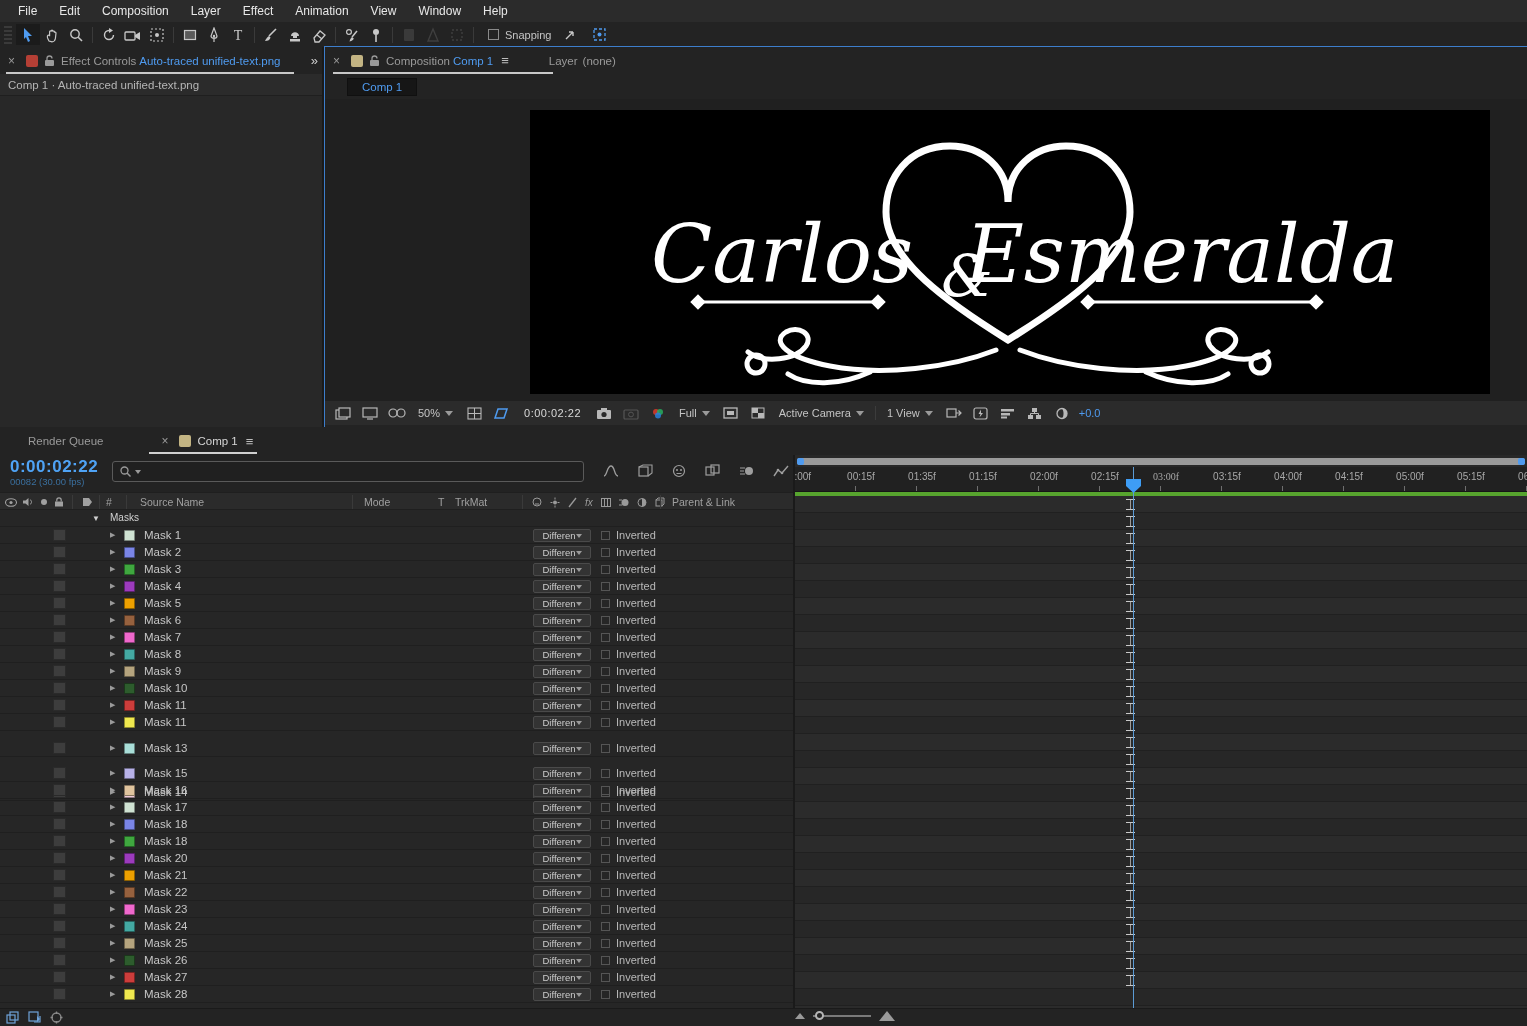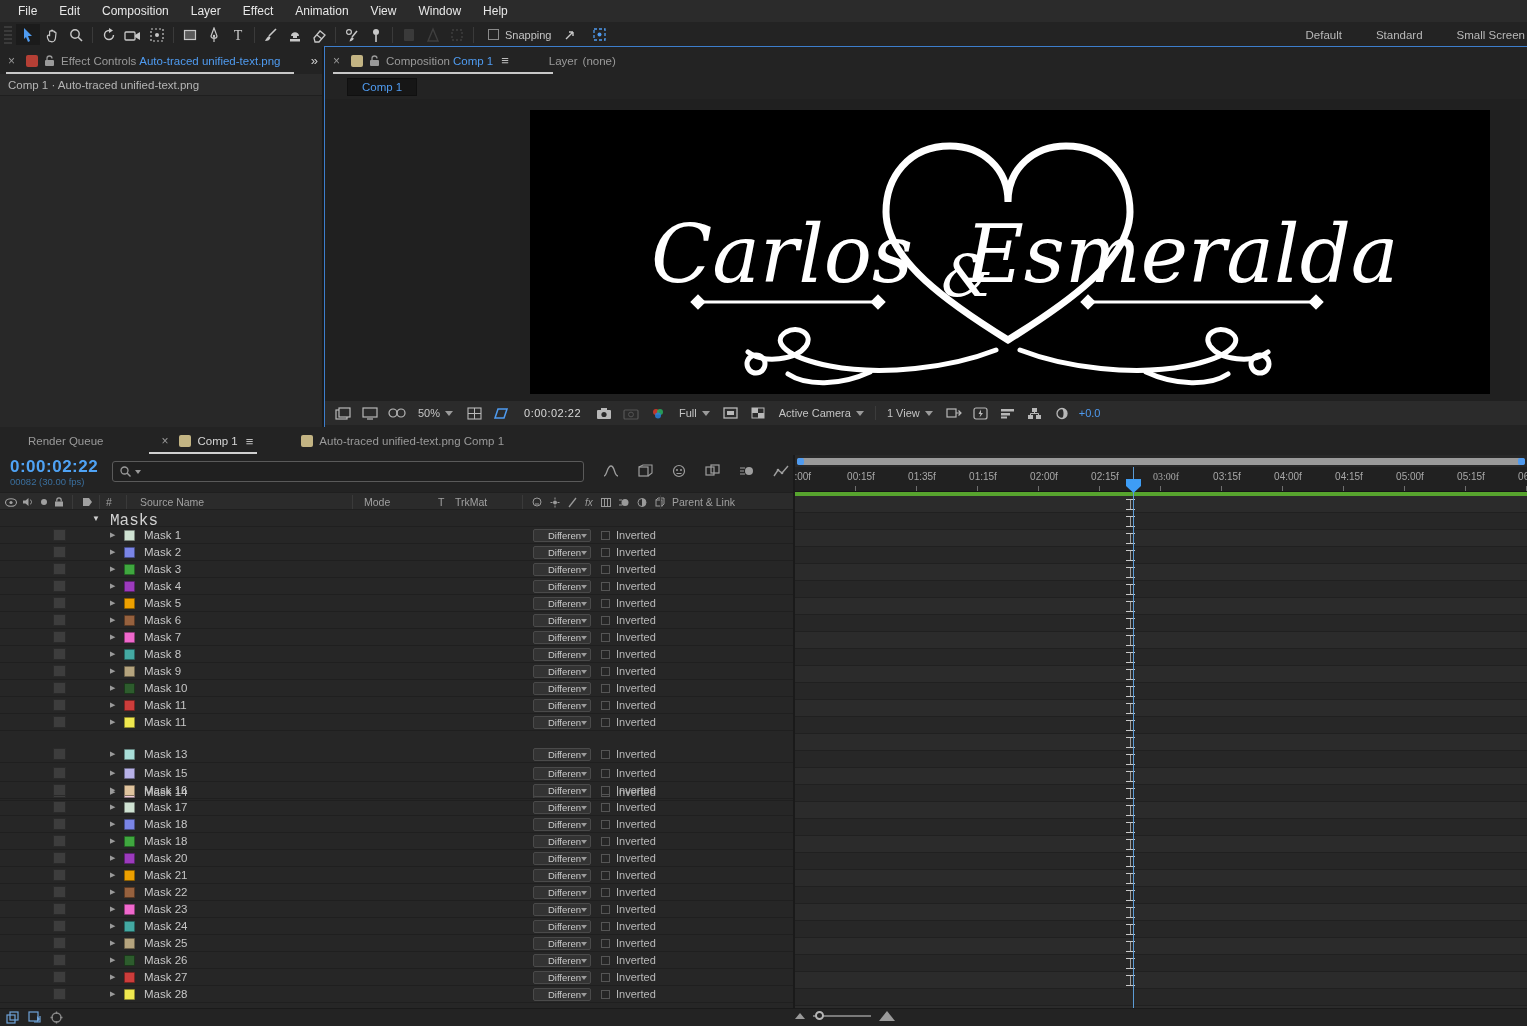--- a/index.html
+++ b/index.html
@@ -91,27 +91,27 @@
   
   .tl-colhead { position:absolute; top:37px; left:0; right:0; height:18px; background:#2b2b2b; border-top:1px solid #1f1f1f; border-bottom:1px solid #1f1f1f; font-size:10.5px; color:#a0a0a0; }
   .ch { position:absolute; top:0; height:18px; display:flex; align-items:center; gap:6px; }
   .ch-sep { position:absolute; top:2px; width:1px; height:14px; background:#3a3a3a; }
 
   
   .tl-rows { position:absolute; top:55px; left:0; right:0; height:498px; overflow:hidden; background:#262626; }
   .group-row, .mask-row { position:absolute; left:0; right:0; height:17px; border-bottom:1px solid #1f1f1f; }
   .tri { position:absolute; font-size:7px; color:#9a9a9a; top:4px; }
   .group-tri { position:absolute; left:92px; top:4px; font-size:8px; color:#cfcfcf; }
-  .group-label { position:absolute; left:110px; top:2px; font-size:16px; color:#d2d2d2;font-family:Liberation Mono, monospace; }
+  .group-label { position:absolute; left:110px; top:2px; font-size:10px; color:#d2d2d2; }
   .av-box { position:absolute; left:53px; top:2px; width:13px; height:12px; background:#3d3d3d; border:1px solid #2a2a2a; }
   .mask-tri { left:110px; }
   .mask-swatch { position:absolute; left:124px; top:3px; width:11px; height:11px; border-radius:1px; border:1px solid rgba(0,0,0,.4); }
   .mask-name { position:absolute; left:144px; top:2px; font-size:11.5px; color:#c6c6c6; }
   .mode-btn { position:absolute; left:533px; top:2px; width:58px; height:13px; background:#333333; border:1px solid #4a4a4a; border-radius:2px;
-              display:flex; align-items:center; justify-content:flex-end; padding:0 3px; }
+              display:flex; align-items:center; justify-content:center; padding:0 3px; }
   .mode-text { font-size:9.5px; color:#cccccc; overflow:hidden; white-space:nowrap; }
   .mode-chev { width:0; height:0; border-left:3px solid transparent; border-right:3px solid transparent; border-top:4px solid #9a9a9a; }
   .inv-box { position:absolute; left:601px; top:4px; width:9px; height:9px; background:#262626; border:1px solid #555; }
   .inv-label { position:absolute; left:616px; top:2px; font-size:11px; color:#b9b9b9; }
 
   
   .navigator { position:absolute; top:3px; left:2px; right:2px; height:7px; background:#9a9a9a; border-radius:3px; }
   .nav-handle { position:absolute; top:0; width:7px; height:7px; background:#4f9bf0; border-radius:2px; }
   .ruler { position:absolute; top:12px; left:0; right:0; height:25px; background:#212121; border-bottom:1px solid #161616; overflow:hidden; }
   .ruler-label { position:absolute; top:4px; transform:translateX(-50%); font-size:10px; color:#a8a8a8; white-space:nowrap; }
@@ -268,25 +268,20 @@
             <path d="M3,11 L10,4 M10,4 L10,8 M10,4 L6,4" stroke="#c8c8c8" stroke-width="1.4" fill="none"></path>
           </svg>
         </span>
       <span class="tool">
           <svg width="15" height="15">
             <rect x="2" y="2" width="11" height="11" fill="none" stroke="#4f9bf0" stroke-width="1.3" stroke-dasharray="3 2"></rect>
             <circle cx="7.5" cy="7.5" r="2" fill="#4f9bf0"></circle>
           </svg>
         </span>
     </span>
-    <div class="workspaces">
-        <span class="workspace">Default</span>
-        <span class="workspace">Standard</span>
-        <span class="workspace">Small Screen</span>
-      </div>
   </div>
 
   <div class="panels">
 
     <div class="fx-panel">
       <div class="panel-tabstrip">
         <span class="tab-close">×</span>
         <span class="tab-swatch" style="background:#b53f35"></span>
         <span class="lock-icon">
             <svg width="11" height="12">
@@ -482,24 +477,20 @@
       <span class="tl-tab" style="margin-left:18px">
           <span>Render Queue</span>
         </span>
       <span class="tl-tab active" style="margin-left:30px">
         <span class="tab-close">×</span>
         <span class="tl-swatch"></span>
         <span>Comp 1</span>
         <span class="hamburger">≡</span>
         <span class="tl-tab-underline"></span>
       </span>
-      <span class="tl-tab" style="margin-left:22px">
-        <span class="tl-swatch"></span>
-        <span>Auto-traced unified-text.png Comp 1</span>
-      </span>
     </div>
 
     <div class="tl-body">
 
       <div class="tl-left">
         <div class="tl-toprow">
           <span class="big-time">0:00:02:22</span>
           <span class="frame-info">00082 (30.00 fps)</span>
           <span class="search-box">
             <svg width="13" height="13">
@@ -770,21 +761,21 @@
               <span class="tri mask-tri">▶</span>
               <span class="mask-swatch" style="background: rgb(239, 232, 79);"></span>
               <span class="mask-name">Mask 11</span>
               <span class="mode-btn">
                 <span class="mode-text">Differen</span>
                 <span class="mode-chev"></span>
               </span>
               <span class="inv-box"></span>
               <span class="inv-label">Inverted</span>
             </div>
-            <div class="mask-row" style="top: 236px; padding-left: 8px;">
+            <div class="mask-row" style="top: 230px; padding-left: 8px;">
               <span class="av-box"></span>
               <span class="tri mask-tri">▶</span>
               <span class="mask-swatch" style="background: rgb(169, 222, 216);"></span>
               <span class="mask-name">Mask 13</span>
               <span class="mode-btn">
                 <span class="mode-text">Differen</span>
                 <span class="mode-chev"></span>
               </span>
               <span class="inv-box"></span>
               <span class="inv-label">Inverted</span>

